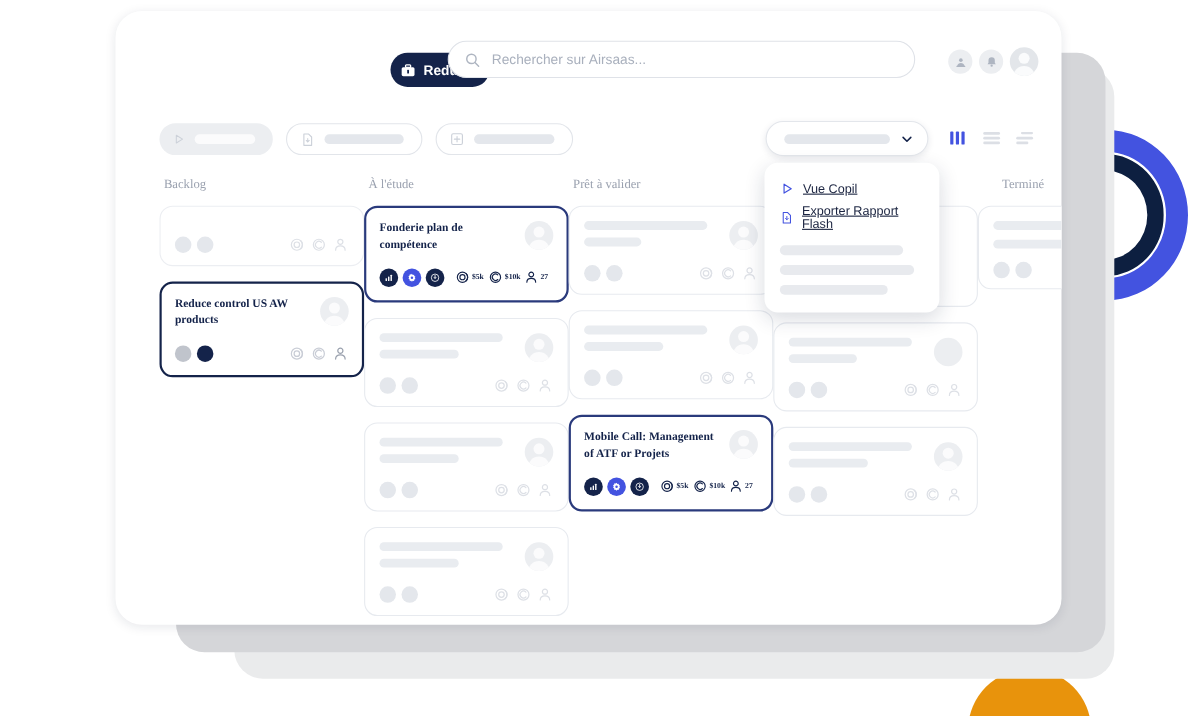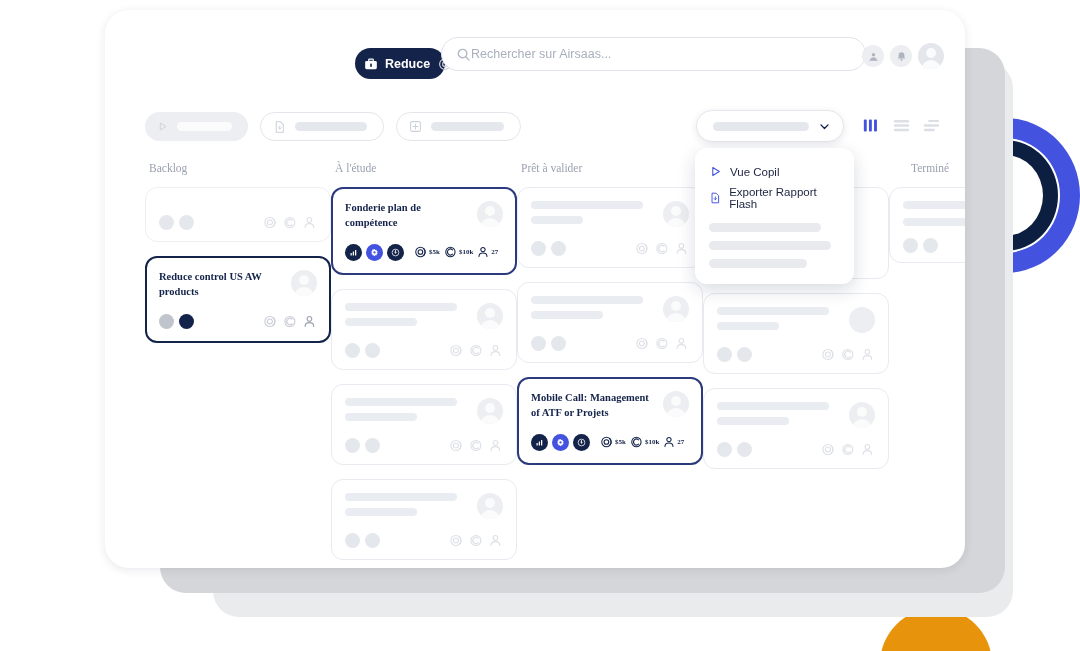--- a/index.html
+++ b/index.html
@@ -58,23 +58,23 @@
     background:#14234a; color:#fff; border-radius:16px;
     display:flex; align-items:center; gap:7px;
     font-size:12.5px; font-weight:bold; cursor:pointer;
   }
   .nav-ghost {
     position:absolute; left:333px; top:38px;
     height:31px; display:flex; align-items:center; gap:7px;
     color:#b9bec9; font-size:12.5px; cursor:pointer;
   }
   .search {
-    position:absolute; left:336px; top:27px; width:425px; height:34px;
+    position:absolute; left:302px; top:27px; width:425px; height:34px;
     border:1px solid #dfe2e8; border-radius:17px;
-    display:flex; align-items:center; padding:0 14px;
+    display:flex; align-items:center; gap:10px; padding:0 14px;
     background:#fff;
   }
   .search input {
     border:0; outline:0; flex:1; font-size:12.5px; color:#8b93a3;
     font-family:"Liberation Sans", sans-serif; background:transparent;
   }
   .search input::placeholder { color:#a9b0bd; }
   .hdr-icons { position:absolute; left:757px; top:33px; display:flex; gap:6px; align-items:center; }
   .hdr-icn {
     width:22px; height:22px; border-radius:50%;
@@ -106,21 +106,21 @@
     box-shadow:0 2px 7px rgba(20,30,60,.10);
   }
   .dropdown {
     position:absolute; left:-1px; top:38px; width:159px;
     background:#fff; border-radius:12px;
     box-shadow:0 6px 18px rgba(20,30,60,.16);
     padding:13px 0 16px 0;
   }
   .dd-item {
     display:flex; align-items:center; gap:8px;
-    padding:4px 14px; font-size:11.5px; color:#1b2440; cursor:pointer;
+    padding:4px 14px; font-size:11.5px; color:#1b2440; cursor:pointer;text-decoration:underline;
   }
   .dd-skel { margin:9px 14px 0 14px; height:9px; background:#e8eaee; border-radius:5px; }
 
   .view-icons { position:absolute; left:758px; top:108px; display:flex; gap:13px; align-items:center; }
   .vi { cursor:pointer; }
 
   
   .board { position:absolute; left:40px; top:152px; right:0; bottom:0; }
   .col { position:absolute; top:0; width:186px;font-family:Liberation Serif, serif; }
   .col-title { font-size:11.5px; color:#9aa1af; margin-bottom:13px; padding-left:4px; }

